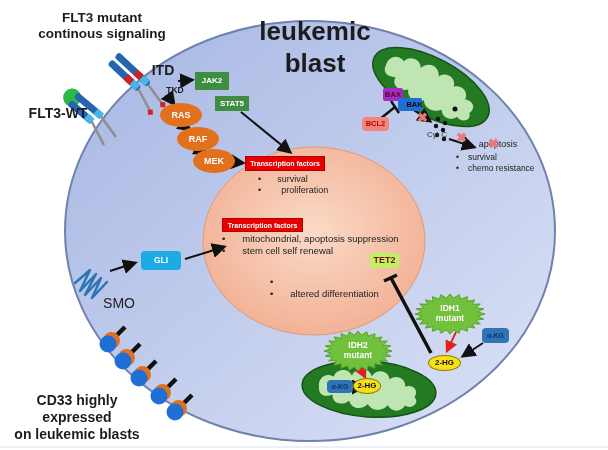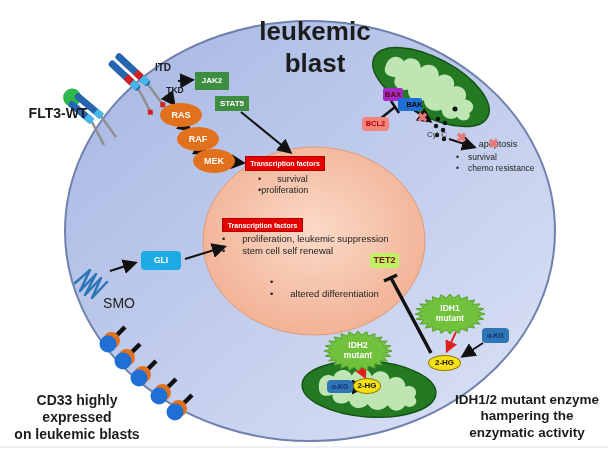--- a/index.html
+++ b/index.html
@@ -163,28 +163,27 @@
       <circle cx="443" cy="130" r="2.2"></circle>
         <circle cx="437" cy="135" r="2.2"></circle>
         <circle cx="444" cy="139" r="2.2"></circle>
     </g>
 
     <polygon fill="#72c13c" stroke="#55a32a" stroke-width="1" points="485.0,314.0 477.8,316.1 483.8,319.2 475.9,320.1 480.3,324.0 472.2,323.7 474.7,328.1 467.0,326.7 467.5,331.3 460.7,328.8 459.1,333.3 453.7,329.9 450.0,334.0 446.3,329.9 440.9,333.3 439.3,328.8 432.5,331.3 433.0,326.7 425.3,328.1 427.8,323.7 419.7,324.0 424.1,320.1 416.2,319.2 422.2,316.1 415.0,314.0 422.2,311.9 416.2,308.8 424.1,307.9 419.7,304.0 427.8,304.3 425.3,299.9 433.0,301.3 432.5,296.7 439.3,299.2 440.9,294.7 446.3,298.1 450.0,294.0 453.7,298.1 459.1,294.7 460.7,299.2 467.5,296.7 467.0,301.3 474.7,299.9 472.2,304.3 480.3,304.0 475.9,307.9 483.8,308.8 477.8,311.9"></polygon>
     <polygon fill="#72c13c" stroke="#55a32a" stroke-width="1" points="392.0,351.0 385.0,353.1 390.8,356.2 383.1,357.1 387.4,361.0 379.6,360.7 382.0,365.1 374.6,363.7 375.0,368.3 368.4,365.8 366.8,370.3 361.6,366.9 358.0,371.0 354.4,366.9 349.2,370.3 347.6,365.8 341.0,368.3 341.4,363.7 334.0,365.1 336.4,360.7 328.6,361.0 332.9,357.1 325.2,356.2 331.0,353.1 324.0,351.0 331.0,348.9 325.2,345.8 332.9,344.9 328.6,341.0 336.4,341.3 334.0,336.9 341.4,338.3 341.0,333.7 347.6,336.2 349.2,331.7 354.4,335.1 358.0,331.0 361.6,335.1 366.8,331.7 368.4,336.2 375.0,333.7 374.6,338.3 382.0,336.9 379.6,341.3 387.4,341.0 383.1,344.9 390.8,345.8 385.0,348.9"></polygon>
   </svg>
 
   <div class="abs lbl" style="left:235px;top:16px;width:160px;font-size:26px;">leukemic blast</div>
+  <div class="abs lbl" style="left:28px;top:10px;width:148px;font-size:13.5px;">FLT3 mutant
+continous signaling</div>
   <div class="abs lbl" style="left:16px;top:66px;width:84px;font-size:14px;margin-top:39px;">FLT3-WT</div>
   <div class="abs lbl plain" style="left:95px;top:295px;width:48px;font-size:14px;color:#222;">SMO</div>
   <div class="abs lbl" style="left:0px;top:392px;width:154px;font-size:14px;">CD33 highly expressed
 on leukemic blasts</div>
-  <div class="abs lbl" style="left:448px;top:392px;width:158px;font-size:13.5px;">IDH1/2 mutant enzyme
-hampering the
-enzymatic activity</div>
-  <div class="abs lbl" style="left:151px;top:62px;width:24px;font-size:10px;text-align:center;">ITD</div>
+  <div class="abs lbl" style="left:151px;top:62px;width:24px;font-size:14px;text-align:center;">ITD</div>
   <div class="abs lbl" style="left:162px;top:85px;width:26px;font-size:8.5px;">TKD</div>
   <div class="abs lbl plain" style="left:422px;top:130px;width:30px;font-size:8px;color:#333;">Cyt C</div>
   <div class="abs lbl plain" style="left:476px;top:139px;width:44px;font-size:9px;color:#222;">apoptosis</div>
 
   <div class="n green" style="left:195px;top:72px;width:34px;height:18px;">JAK2</div>
   <div class="n green" style="left:215px;top:96px;width:34px;height:15px;">STAT5</div>
   <div class="n orange" style="left:160px;top:103px;width:42px;height:24px;">RAS</div>
   <div class="n orange" style="left:177px;top:127px;width:42px;height:24px;">RAF</div>
   <div class="n orange" style="left:193px;top:149px;width:42px;height:24px;">MEK</div>
   <div class="n redbox" style="left:245px;top:156px;width:80px;height:15px;">Transcription factors</div>
@@ -201,27 +200,27 @@
   <div class="abs star-lbl" style="left:428px;top:304px;width:44px;">IDH1 mutant</div>
   <div class="abs star-lbl" style="left:336px;top:341px;width:44px;">IDH2 mutant</div>
 
   <div class="list" style="left:258px;top:174px;font-size:9px;line-height:11px;">
     <div class="li">
         <span class="dot">•</span>
         <span style="margin-left:16px;">survival</span>
       </div>
     <div class="li">
         <span class="dot">•</span>
-        <span style="margin-left:0;">proliferation</span>
+        <span style="margin-left:20px;">proliferation</span>
       </div>
   </div>
   <div class="list" style="left:222px;top:233px;font-size:9.5px;line-height:11.5px;">
     <div class="li">
         <span class="dot">•</span>
-        <span style="margin-left:17px;">proliferation, leukemic suppression</span>
+        <span style="margin-left:17px;">mitochondrial, apoptosis suppression</span>
       </div>
     <div class="li">
         <span class="dot">•</span>
         <span style="margin-left:17px;">stem cell self renewal</span>
       </div>
   </div>
   <div class="list" style="left:270px;top:276px;font-size:9.5px;line-height:11.5px;">
     <div class="li">
         <span class="dot">•</span>
       </div>

